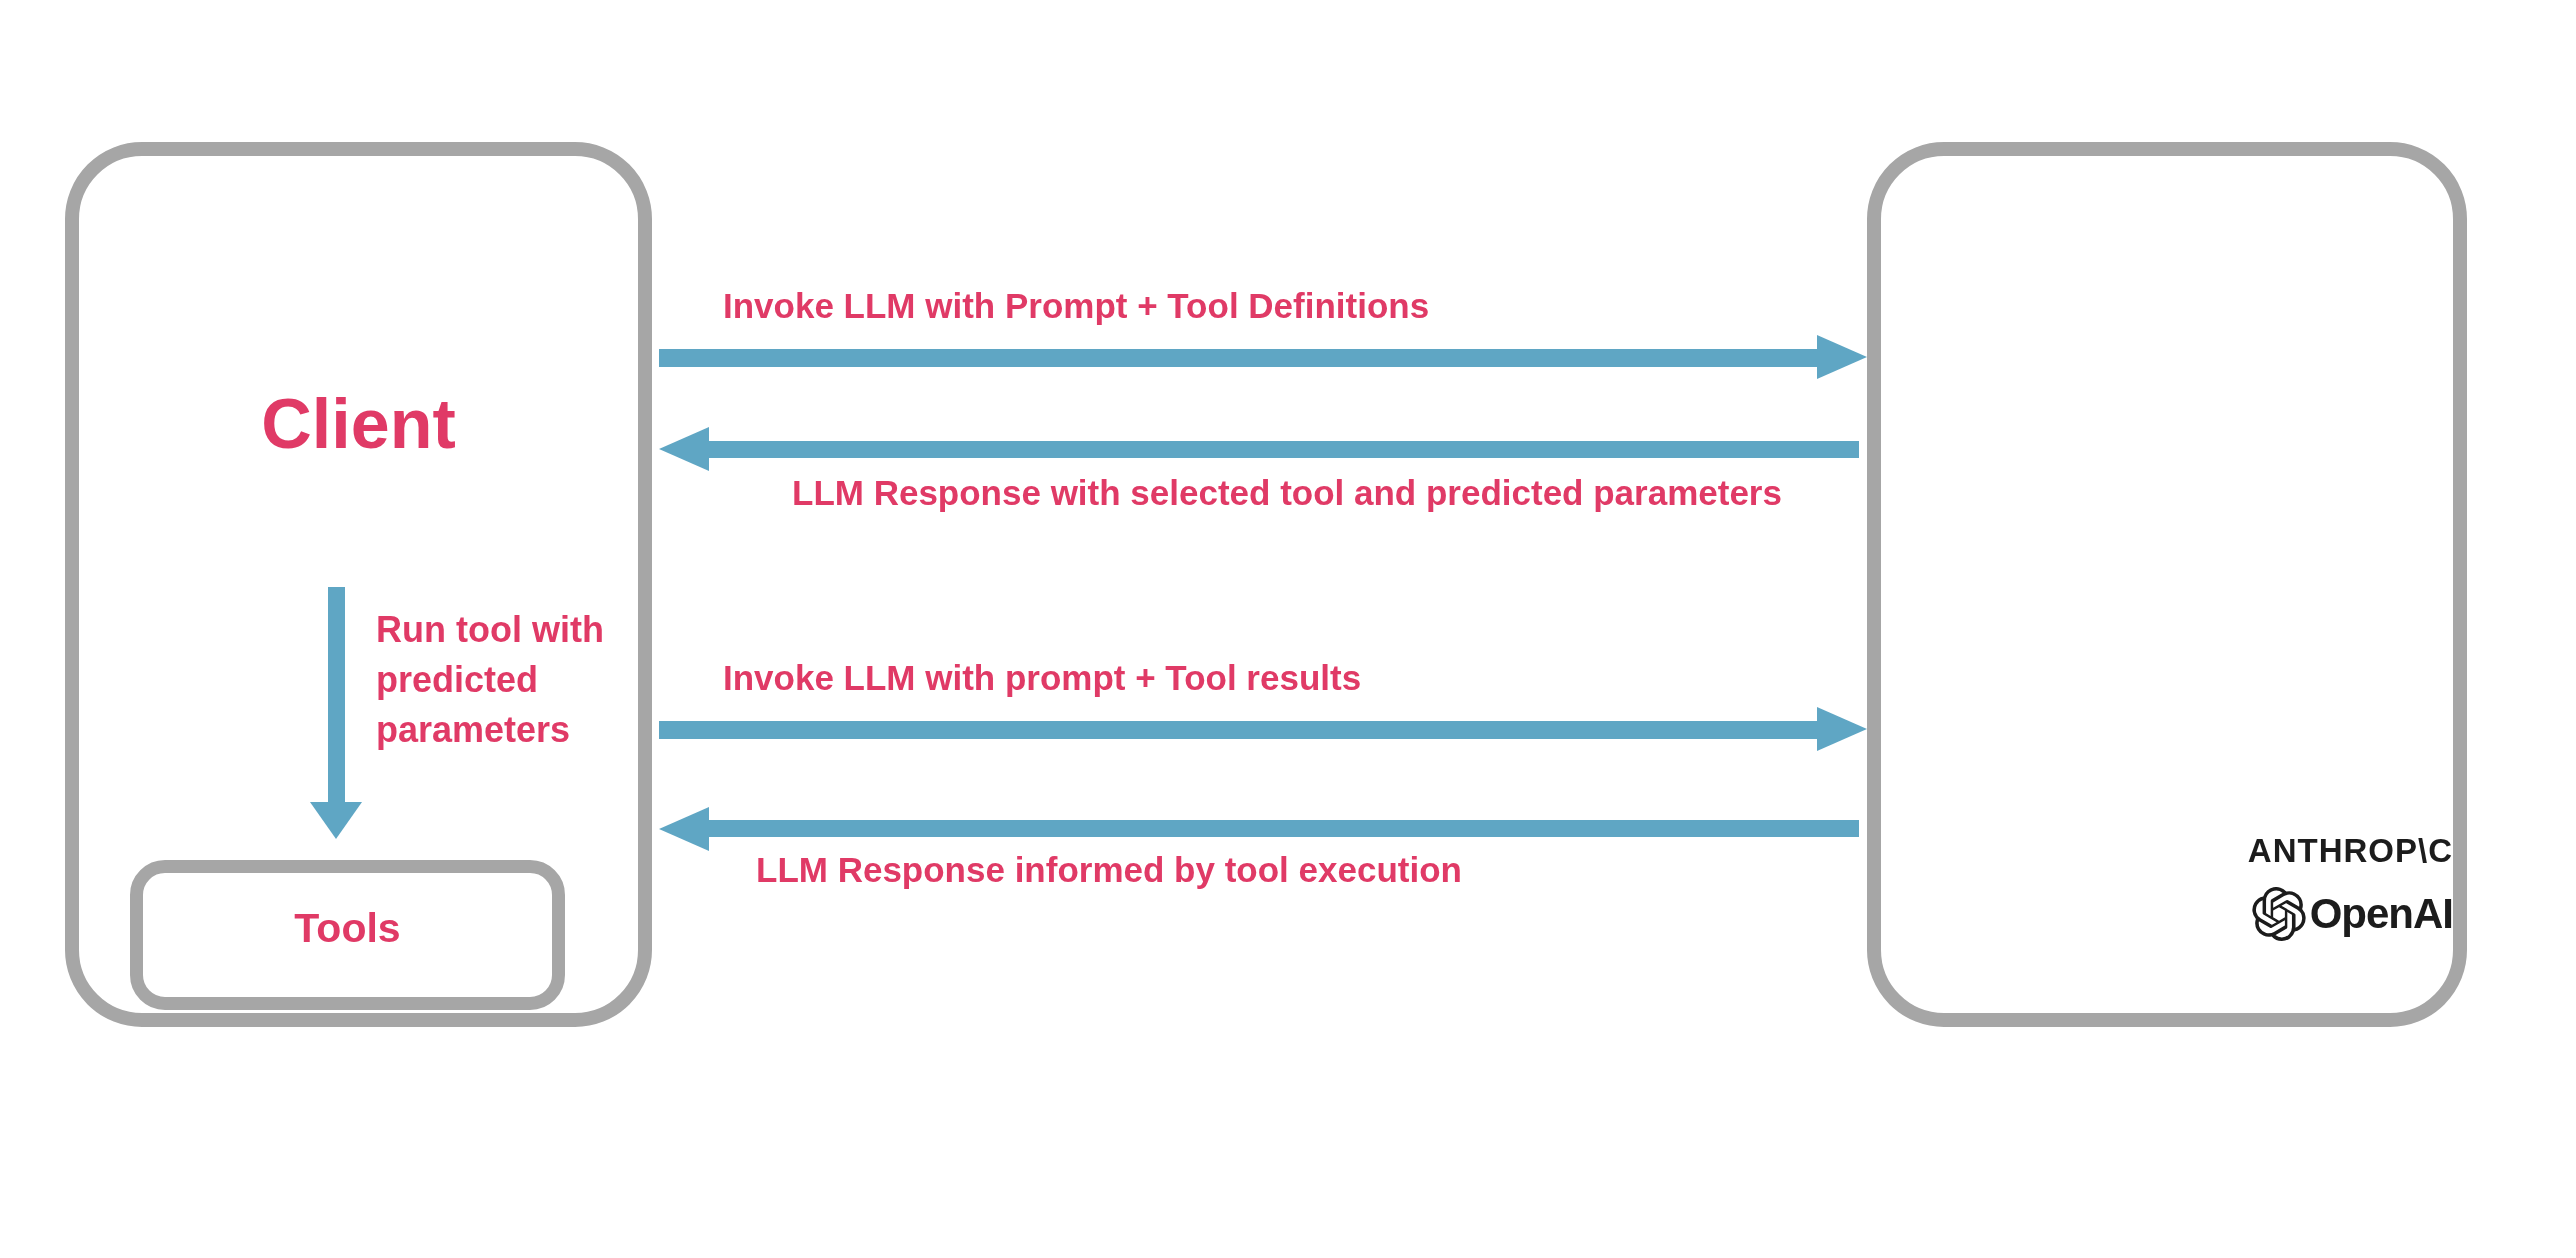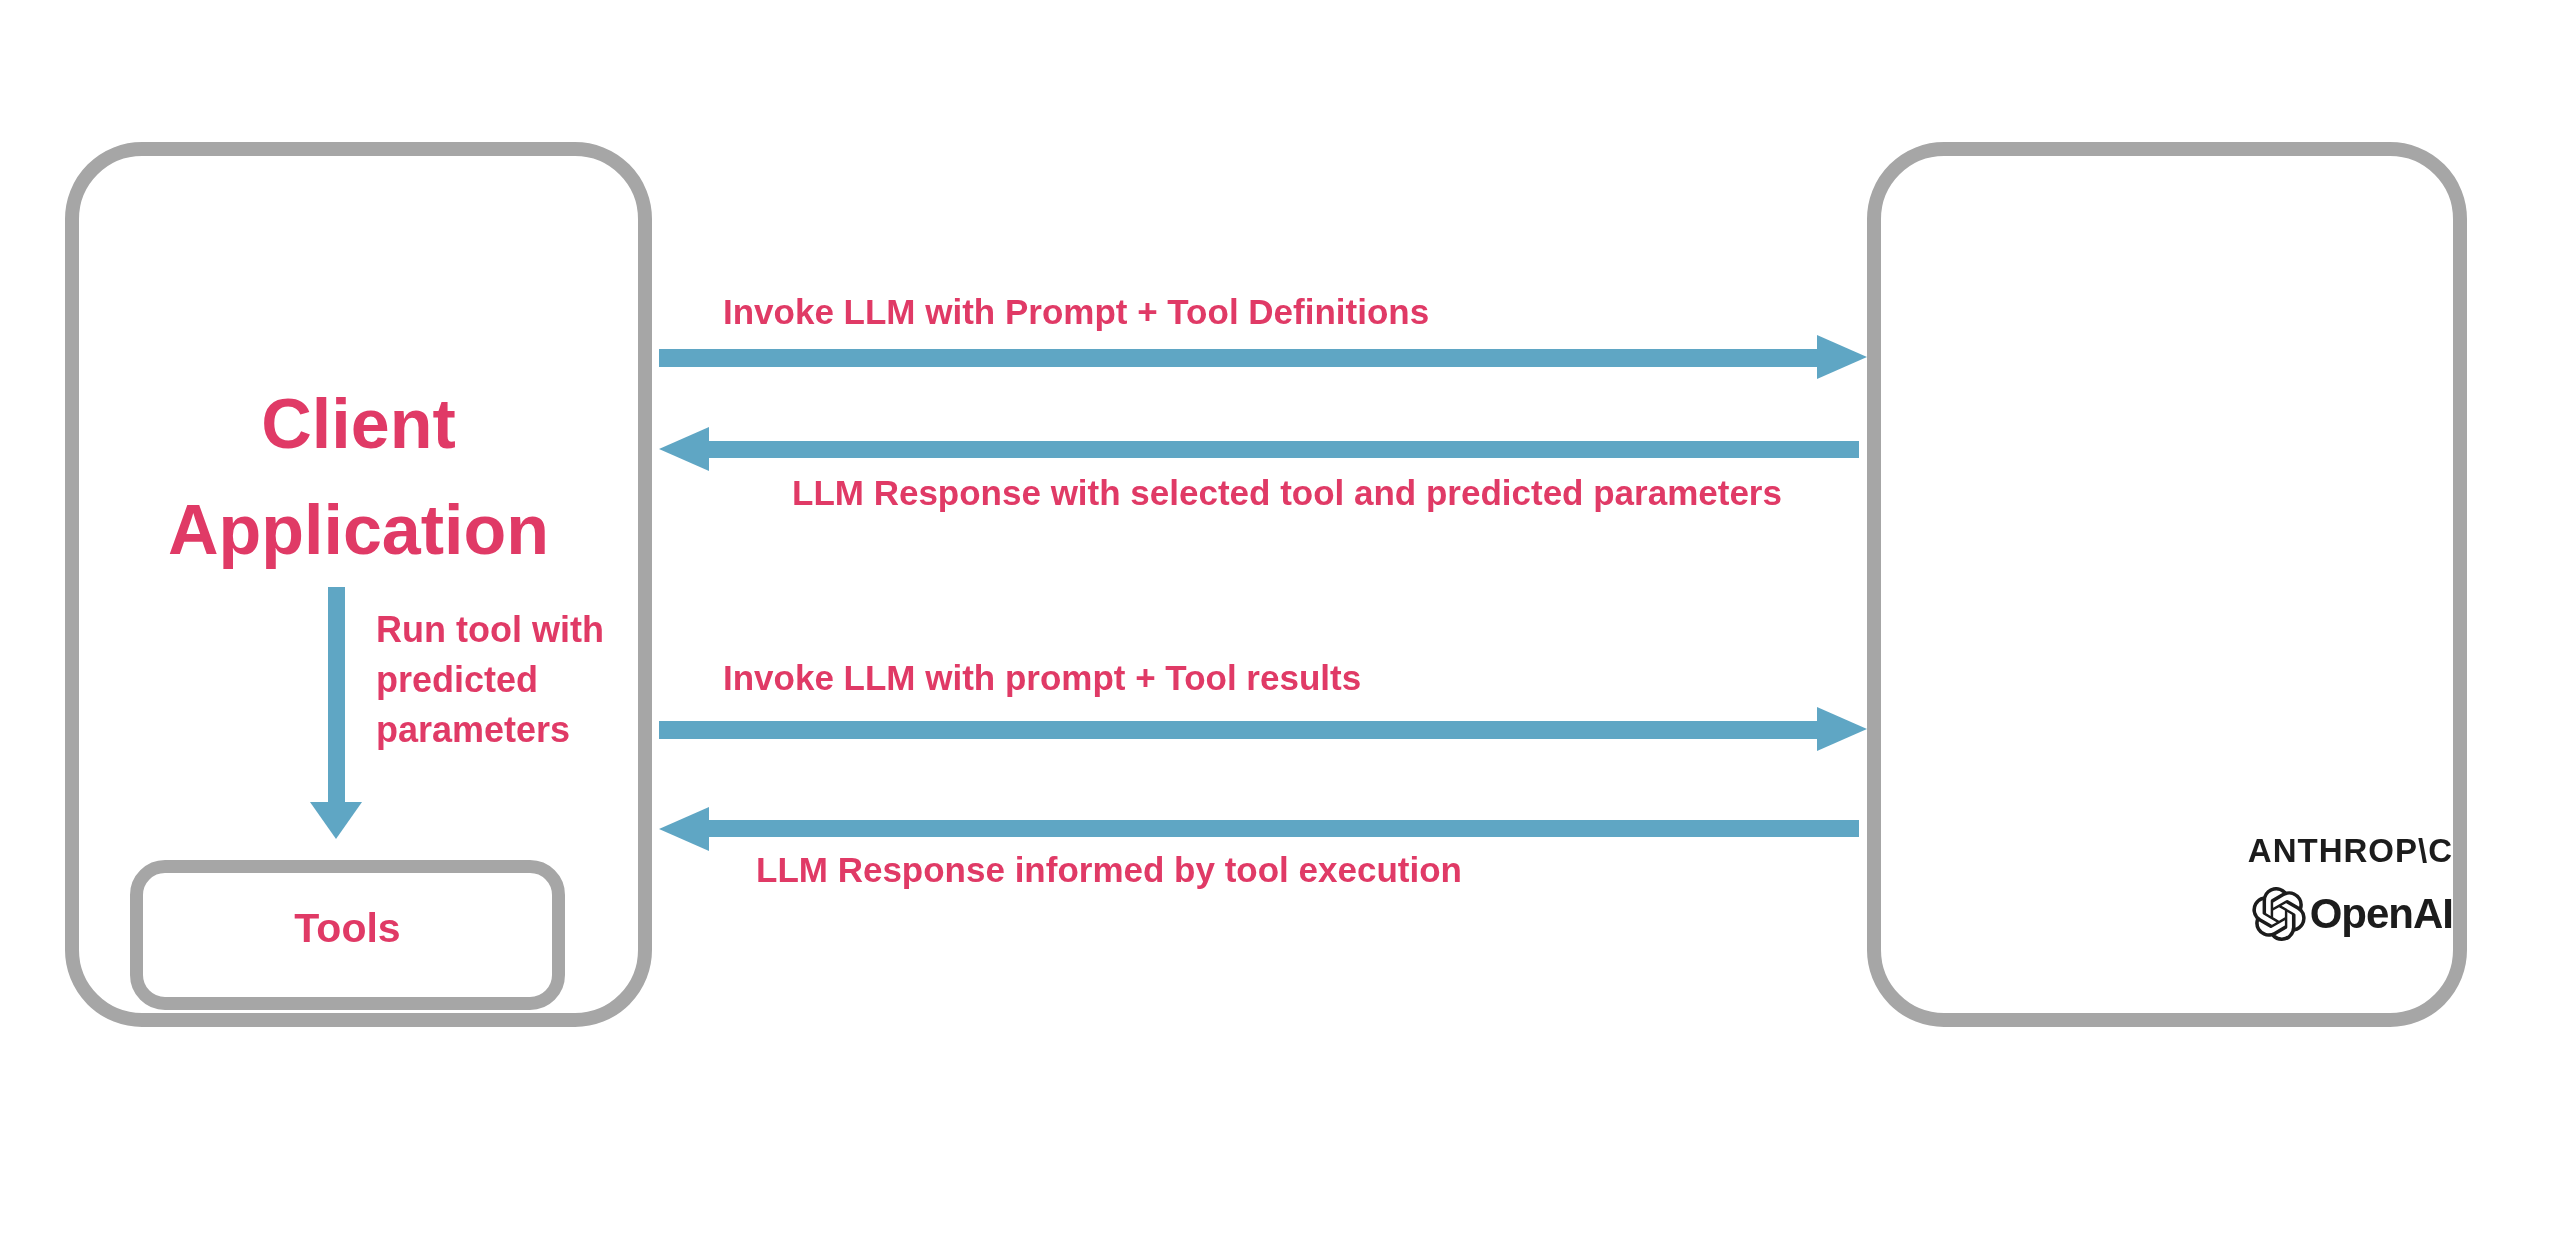--- a/index.html
+++ b/index.html
@@ -70,21 +70,21 @@
   .head-h3{left:1817px;top:707px;}
   .head-h4{left:659px;top:807px;}
 
   .arrow-label{
     position:absolute;
     color:var(--pink);
     font-weight:700;
     font-size:35px;
     white-space:nowrap;
   }
-  .label-1{left:723px;top:292px;text-align:center;}
+  .label-1{left:723px;top:286px;text-align:center;}
   .label-2{left:792px;top:473px;}
   .label-3{left:723px;top:658px;}
   .label-4{left:756px;top:850px;}
 
   
   .shaft-v{left:328px;top:587px;width:17.4px;height:215px;}
   .head-down{
     position:absolute;left:310px;top:802px;width:0;height:0;
     border-left:26px solid transparent;border-right:26px solid transparent;
     border-top:37px solid var(--blue);
@@ -117,21 +117,20 @@
   }
 </style>
 </head>
 <body>
 
 <div class="canvas">
 
   <div class="big-box client-box">
     <div class="big-title client-title">
       <span>Client</span>
-      <span>Application</span>
     </div>
     <div class="tools-box">
       <span class="tools-label">Tools</span>
     </div>
   </div>
 
   <div class="big-box llm-box">
     <div class="logo-stack">
       <span class="anthropic-wordmark">ANTHROP\C</span>
       <span class="openai-row">

